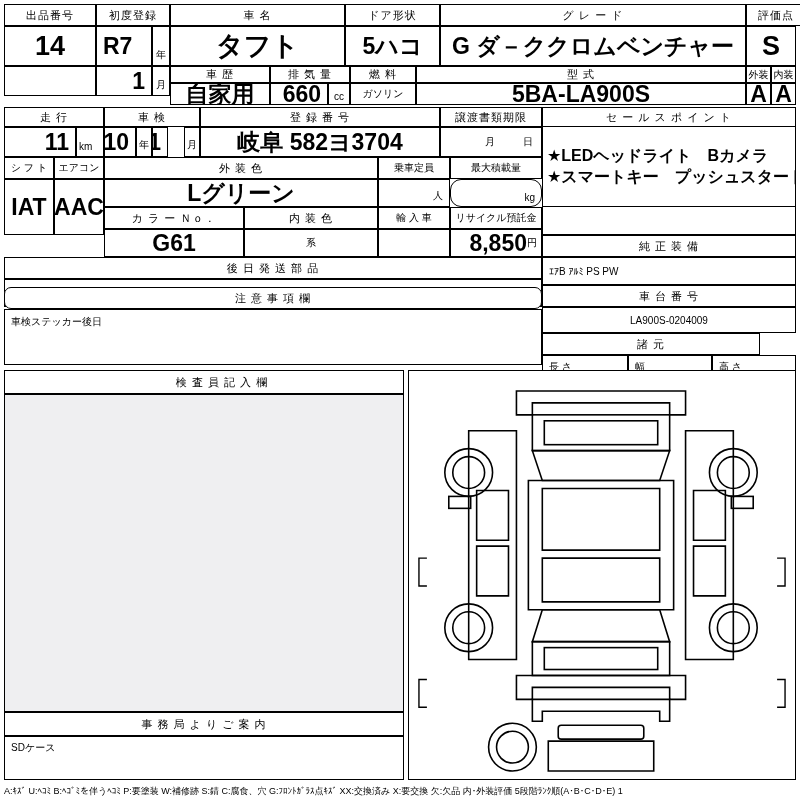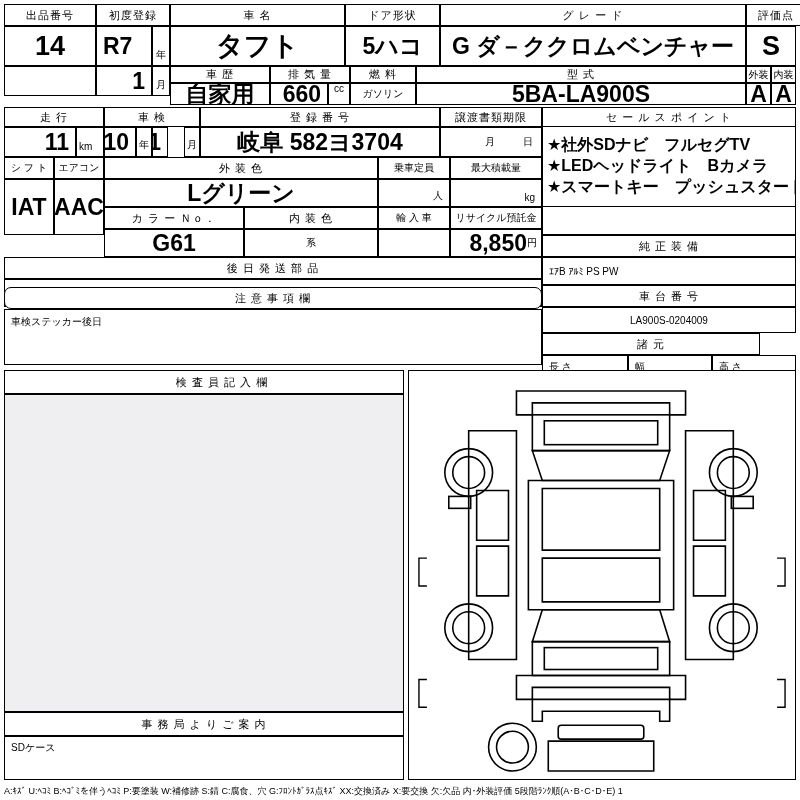--- a/index.html
+++ b/index.html
@@ -86,21 +86,21 @@
   <div class="cell label-sm" style="left:350px;top:66px;width:66px;height:30px;">燃 料</div>
   <div class="cell label-sm" style="left:416px;top:66px;width:330px;height:30px;">型 式</div>
   <div class="cell label-xs" style="left:746px;top:66px;width:25px;height:30px;">外装</div>
   <div class="cell label-xs" style="left:771px;top:66px;width:25px;height:30px;">内装</div>
 
   <div class="cell label-sm" style="left:170px;top:66px;width:100px;height:17px;">車 歴</div>
   <div class="cell val-lg" style="left:170px;top:83px;width:100px;height:22px;">自家用</div>
 
   <div class="cell label-sm" style="left:270px;top:66px;width:80px;height:17px;">排 気 量</div>
   <div class="cell right val-lg" style="left:270px;top:83px;width:58px;height:22px;">660</div>
-  <div class="cell label-xs" style="left:328px;top:83px;width:22px;height:22px;align-items:flex-end;padding-bottom:10px;">cc</div>
+  <div class="cell label-xs" style="left:328px;top:83px;width:22px;height:22px;align-items:flex-end;padding-bottom:2px;">cc</div>
 
   <div class="cell label-sm" style="left:350px;top:66px;width:66px;height:17px;">燃 料</div>
   <div class="cell val-md" style="left:350px;top:83px;width:66px;height:22px;">ガソリン</div>
 
   <div class="cell label-sm" style="left:416px;top:66px;width:330px;height:17px;">型 式</div>
   <div class="cell val-lg" style="left:416px;top:83px;width:330px;height:22px;">5BA-LA900S</div>
 
   <div class="cell label-xs" style="left:746px;top:66px;width:25px;height:17px;">外装</div>
   <div class="cell label-xs" style="left:771px;top:66px;width:25px;height:17px;">内装</div>
   <div class="cell val-lg" style="left:746px;top:83px;width:25px;height:22px;">A</div>
@@ -121,38 +121,37 @@
 
   <div class="cell label-sm" style="left:440px;top:107px;width:102px;height:20px;">譲渡書類期限</div>
   <div class="cell" style="left:440px;top:127px;width:102px;height:30px;justify-content:flex-end;padding-right:8px;">
     <span class="label-xs">月</span>
     <span style="display:inline-block;width:28px;"></span>
     <span class="label-xs">日</span>
   </div>
 
   <div class="cell label-sm" style="left:542px;top:107px;width:254px;height:20px;">セ ー ル ス ポ イ ン ト</div>
   <div class="cell nbt" style="left:542px;top:127px;width:254px;height:80px;flex-direction:column;align-items:flex-start;justify-content:center;padding-left:4px;">
-    <div class="sp-line">★社外SDナビ　フルセグTV</div>
     <div class="sp-line">★LEDヘッドライト　Bカメラ</div>
     <div class="sp-line">★スマートキー　プッシュスタート</div>
   </div>
 
   <div class="cell label-xs" style="left:4px;top:157px;width:50px;height:22px;">シ フ ト</div>
   <div class="cell label-xs" style="left:54px;top:157px;width:50px;height:22px;">エアコン</div>
   <div class="cell val-lg" style="left:4px;top:179px;width:50px;height:56px;">IAT</div>
   <div class="cell val-lg" style="left:54px;top:179px;width:50px;height:56px;">AAC</div>
 
   <div class="cell label-sm" style="left:104px;top:157px;width:274px;height:22px;">外 装 色</div>
   <div class="cell val-lg" style="left:104px;top:179px;width:274px;height:28px;">Lグリーン</div>
 
   <div class="cell label-xs" style="left:378px;top:157px;width:72px;height:22px;">乗車定員</div>
   <div class="cell label-xs" style="left:378px;top:179px;width:72px;height:28px;justify-content:flex-end;padding-right:6px;align-items:flex-end;padding-bottom:3px;">人</div>
 
   <div class="cell label-xs" style="left:450px;top:157px;width:92px;height:22px;">最大積載量</div>
-  <div class="cell label-xs" style="left:450px;top:179px;width:92px;height:28px;justify-content:flex-end;padding-right:6px;align-items:flex-end;padding-bottom:3px;">kg</div>
+  <div class="cell label-xs" style="left:450px;top:179px;width:92px;height:28px;justify-content:flex-end;padding-right:6px;align-items:flex-end;padding-bottom:3px;border-radius:11px;">kg</div>
 
   <div class="cell label-sm" style="left:104px;top:207px;width:140px;height:22px;">カ ラ ー Ｎｏ．</div>
   <div class="cell val-lg" style="left:104px;top:229px;width:140px;height:28px;">G61</div>
 
   <div class="cell label-sm" style="left:244px;top:207px;width:134px;height:22px;">内 装 色</div>
   <div class="cell val-md" style="left:244px;top:229px;width:134px;height:28px;">系</div>
 
   <div class="cell label-xs" style="left:378px;top:207px;width:72px;height:22px;">輸 入 車</div>
   <div class="cell" style="left:378px;top:229px;width:72px;height:28px;"></div>
 

